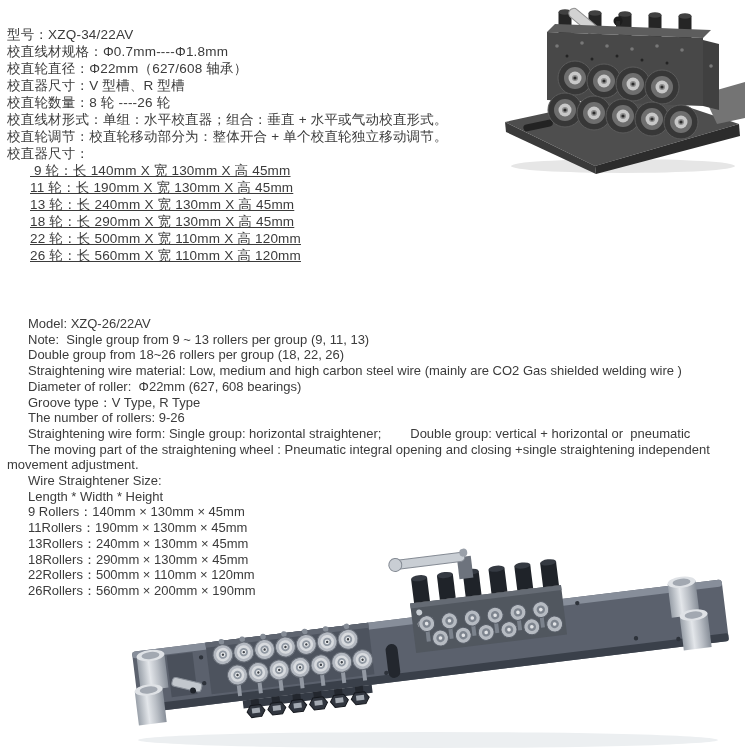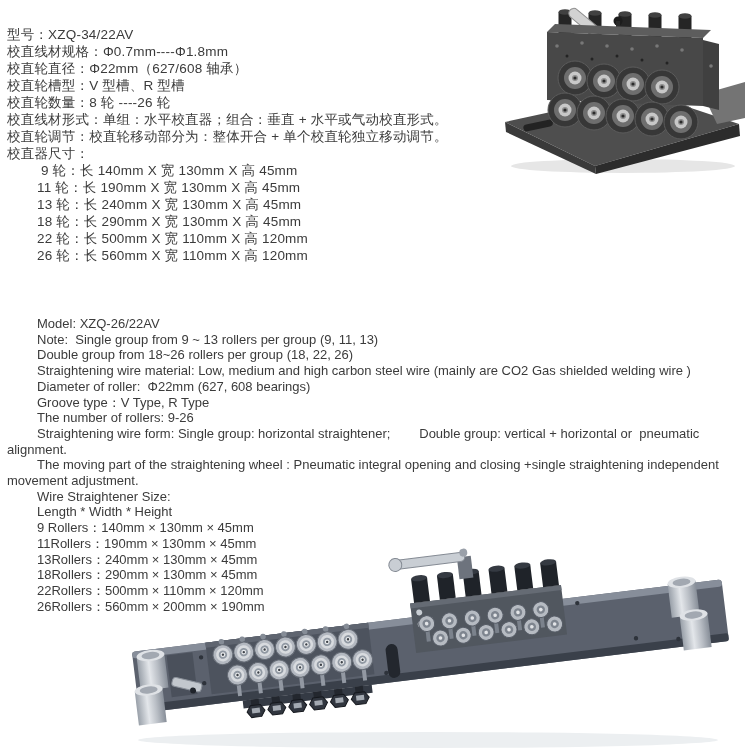--- a/index.html
+++ b/index.html
@@ -6,39 +6,39 @@
   body{
     width:745px;height:754px;position:relative;overflow:hidden;
     font-family:"Liberation Sans","DejaVu Sans",sans-serif;
     color:#3b3b3b;
   }
   .ln{white-space:pre;}
   .cn-block{
     position:absolute;left:7px;top:26px;
     font-size:13.5px;line-height:17px;letter-spacing:0.2px;
   }
-  .cn-block .ind{margin-left:30px;}
+  .cn-block .ind{margin-left:23px;text-decoration:underline;}
   .en-block{
     position:absolute;left:7px;top:316px;
     font-size:13px;line-height:15.7px;
   }
-  .en-block .ind{margin-left:30px;}
+  .en-block .ind{margin-left:21px;}
   .photo{position:absolute;}
   .photo-top{left:497px;top:6px;width:248px;height:168px;}
   .photo-bottom{left:128px;top:548px;width:617px;height:206px;}
   svg{display:block;}
 </style>
 </head>
 <body>
 
 <div class="cn-block">
   <div class="ln">型号：XZQ-34/22AV</div>
   <div class="ln">校直线材规格：Φ0.7mm----Φ1.8mm</div>
   <div class="ln">校直轮直径：Φ22mm（627/608 轴承）</div>
-  <div class="ln">校直轮槽型：V 型槽、R 型槽</div>
+  <div class="ln">校直器尺寸：V 型槽、R 型槽</div>
   <div class="ln">校直轮数量：8 轮 ----26 轮</div>
   <div class="ln">校直线材形式：单组：水平校直器；组合：垂直 + 水平或气动校直形式。</div>
   <div class="ln">校直轮调节：校直轮移动部分为：整体开合 + 单个校直轮独立移动调节。</div>
   <div class="ln">校直器尺寸：</div>
   <div class="ln ind"> 9 轮：长 140mm X 宽 130mm X 高 45mm</div>
   <div class="ln ind">11 轮：长 190mm X 宽 130mm X 高 45mm</div>
   <div class="ln ind">13 轮：长 240mm X 宽 130mm X 高 45mm</div>
   <div class="ln ind">18 轮：长 290mm X 宽 130mm X 高 45mm</div>
   <div class="ln ind">22 轮：长 500mm X 宽 110mm X 高 120mm</div>
   <div class="ln ind">26 轮：长 560mm X 宽 110mm X 高 120mm</div>
@@ -46,21 +46,20 @@
 
 <div class="en-block">
   <div class="ln ind">Model: XZQ-26/22AV</div>
   <div class="ln ind">Note:  Single group from 9 ~ 13 rollers per group (9, 11, 13)</div>
   <div class="ln ind">Double group from 18~26 rollers per group (18, 22, 26)</div>
   <div class="ln ind">Straightening wire material: Low, medium and high carbon steel wire (mainly are CO2 Gas shielded welding wire )</div>
   <div class="ln ind">Diameter of roller:  Φ22mm (627, 608 bearings)</div>
   <div class="ln ind">Groove type：V Type, R Type</div>
   <div class="ln ind">The number of rollers: 9-26</div>
   <div class="ln ind">Straightening wire form: Single group: horizontal straightener;        Double group: vertical + horizontal or  pneumatic</div>
-  <div class="ln">alignment.</div>
   <div class="ln ind">The moving part of the straightening wheel : Pneumatic integral opening and closing +single straightening independent</div>
   <div class="ln">movement adjustment.</div>
   <div class="ln ind">Wire Straightener Size:</div>
   <div class="ln ind">Length * Width * Height</div>
   <div class="ln ind">9 Rollers：140mm × 130mm × 45mm</div>
   <div class="ln ind">11Rollers：190mm × 130mm × 45mm</div>
   <div class="ln ind">13Rollers：240mm × 130mm × 45mm</div>
   <div class="ln ind">18Rollers：290mm × 130mm × 45mm</div>
   <div class="ln ind">22Rollers：500mm × 110mm × 120mm</div>
   <div class="ln ind">26Rollers：560mm × 200mm × 190mm</div>

